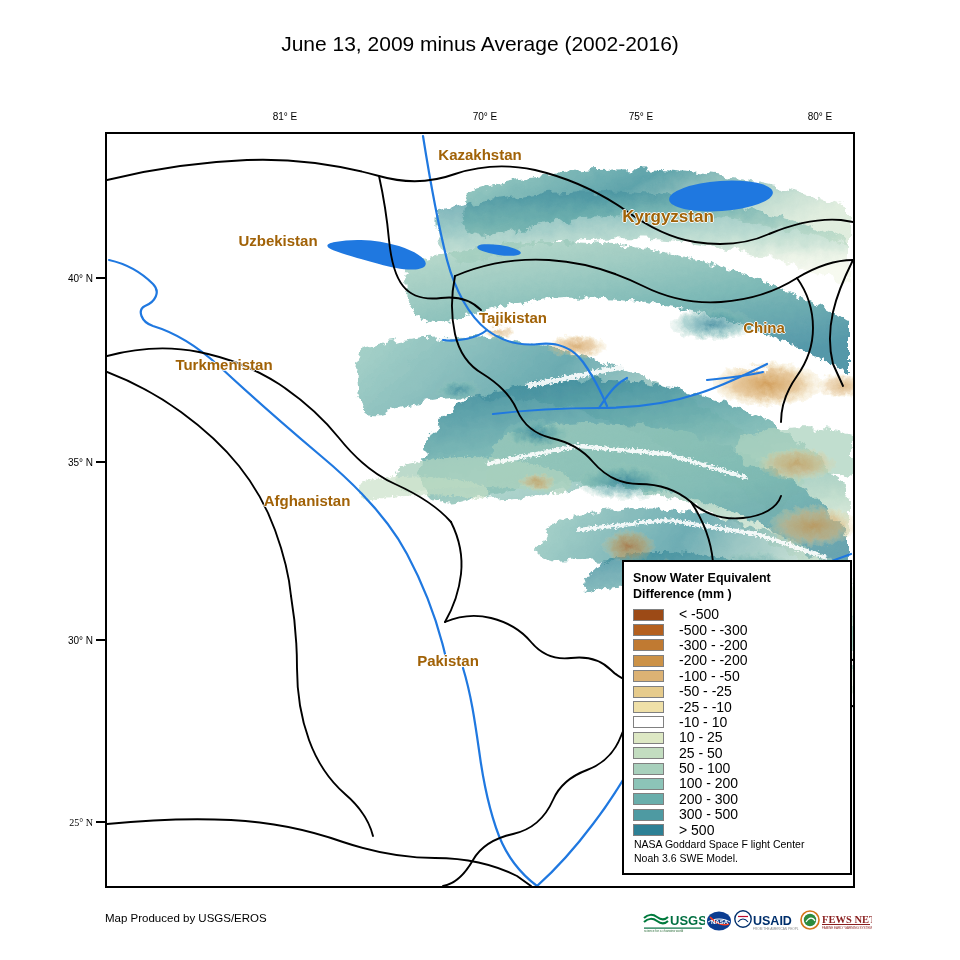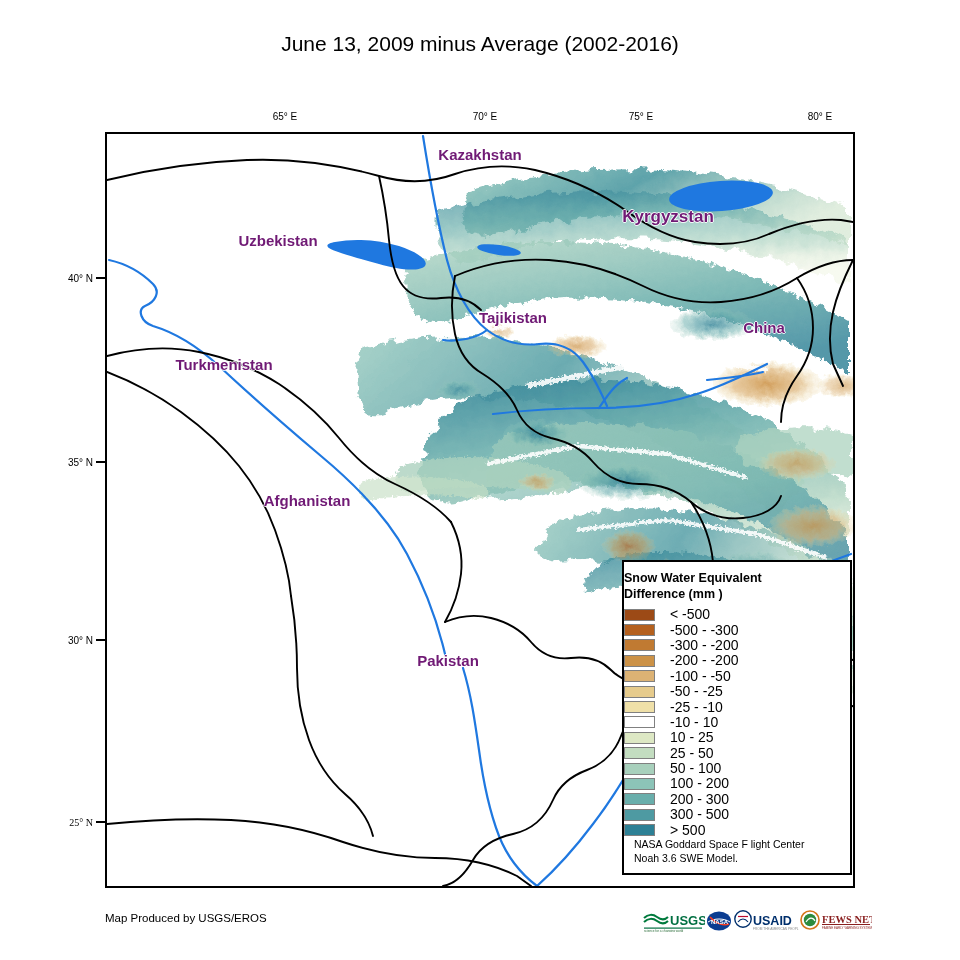--- a/index.html
+++ b/index.html
@@ -89,39 +89,39 @@
     text-align: right;
     width: 30px;
   }
 
   
   .country-label {
     position: absolute;
     font-weight: bold;
     white-space: nowrap;
     transform: translate(-50%, -50%);
-    color: #701a75;
+    color: #a16207;
     text-shadow:
        1px  0 0 rgba(255,255,255,0.85),
       -1px  0 0 rgba(255,255,255,0.85),
        0  1px 0 rgba(255,255,255,0.85),
        0 -1px 0 rgba(255,255,255,0.85);
   }
 
   
   #legend-box {
     position: absolute;
     left: 622px;
     top: 560px;
     width: 230px;
     height: 315px;
     border: 2px solid #000;
     box-sizing: border-box;
     background: #ffffff;
-    padding: 8px 10px 0 0;
+    padding: 8px 10px 0 9px;
   }
   #legend-title {
     font-size: 12.5px;
     font-weight: bold;
     line-height: 16px;
     margin-bottom: 5px;
   }
   #legend-title div { white-space: nowrap; }
   .legend-row {
     display: flex;
@@ -171,21 +171,21 @@
 </style>
 </head>
 <body>
 
 <div id="title-block">
   <div id="subtitle">June 13, 2009 minus Average (2002-2016)</div>
 </div>
 
 <div id="axis-layer">
     <div class="tick-lon" style="left: 284px;"></div>
-    <div class="lbl-lon" style="left: 285px;">65° E</div>
+    <div class="lbl-lon" style="left: 285px;">81° E</div>
     <div class="tick-lon" style="left: 462px;"></div>
     <div class="lbl-lon" style="left: 485px;">70° E</div>
     <div class="tick-lon" style="left: 640px;"></div>
     <div class="lbl-lon" style="left: 641px;">75° E</div>
     <div class="tick-lon" style="left: 819px;"></div>
     <div class="lbl-lon" style="left: 820px;">80° E</div>
     <div class="tick-lat" style="top: 277px;"></div>
     <div class="lbl-lat" style="top: 278px;">40° N</div>
     <div class="tick-lat" style="top: 461px;"></div>
     <div class="lbl-lat" style="top: 462px;">35° N</div>

